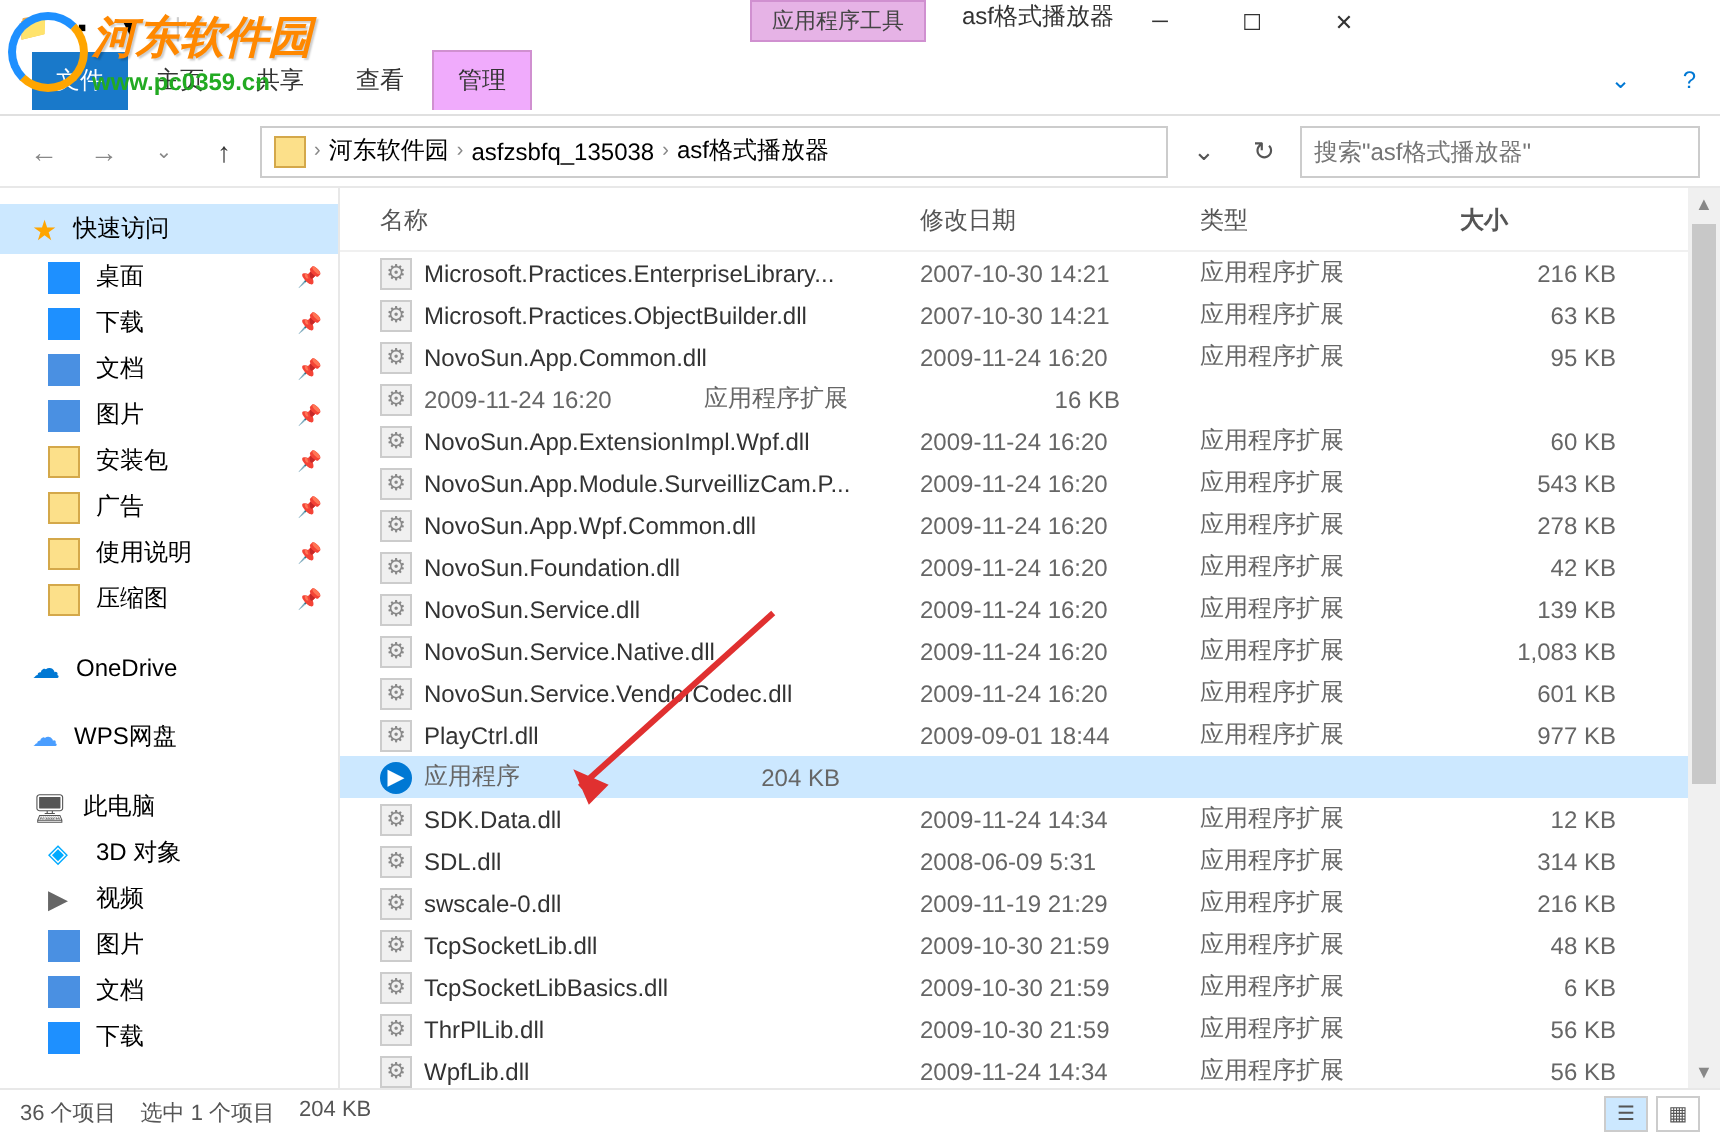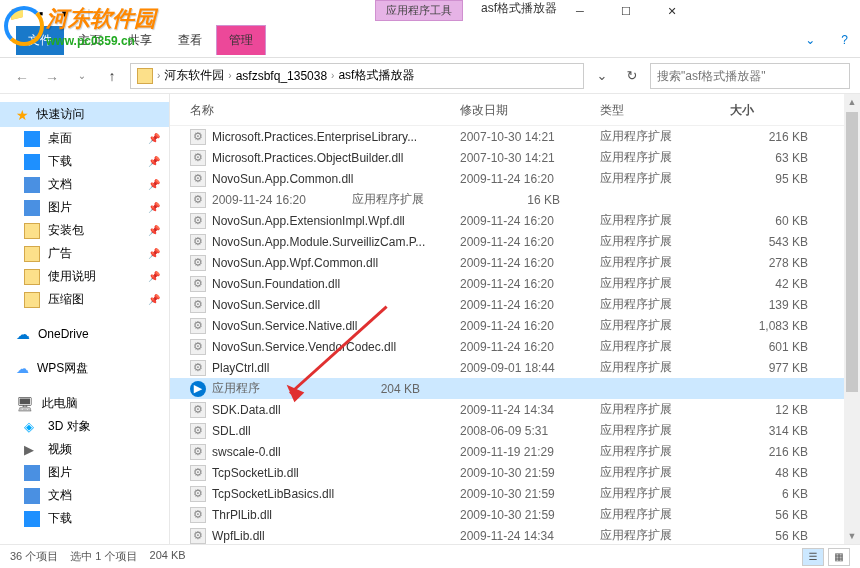--- a/index.html
+++ b/index.html
@@ -8,21 +8,21 @@
 .titlebar { height: 58px; background: #fff; border-bottom: 1px solid #e0e0e0; display: flex; }
 .title-qat { width: 210px; padding: 4px 8px; display: flex; align-items: flex-start; gap: 6px; }
 .qat-icon { width: 18px; height: 18px; display: flex; align-items: center; justify-content: center; font-size: 13px; }
 .title-tabs-area { flex: 1; display: flex; flex-direction: column; }
 .title-row1 { height: 24px; display: flex; justify-content: center; }
 .tool-tab-label { background: #e6b3e6; border: 1px solid #d090d0; padding: 2px 10px; font-size: 11px; color: #444; }
 .win-controls { display: flex; }
 .win-btn { width: 46px; height: 22px; display: flex; align-items: center; justify-content: center; font-size: 11px; color: #333; }
 .title-row2 { height: 34px; display: flex; align-items: center; gap: 2px; padding-left: 2px; }
 .ribbon-tab { padding: 6px 12px; font-size: 12px; color: #333; }
-.ribbon-tab.active { border: 1px solid #d090d0; border-bottom: none; background: #ec4899; }
+.ribbon-tab.active { border: 1px solid #d090d0; border-bottom: none; background: #f0abfc; }
 .title-text { font-size: 12px; padding-left: 8px; color: #333; }
 
 .addressbar { height: 36px; display: flex; align-items: center; padding: 4px 10px; gap: 6px; border-bottom: 1px solid #e8e8e8; }
 .nav-btn { width: 24px; height: 24px; display: flex; align-items: center; justify-content: center; color: #888; font-size: 14px; }
 .nav-btn.active { color: #333; }
 .breadcrumb { flex: 1; border: 1px solid #ccc; height: 26px; display: flex; align-items: center; padding: 0 6px; font-size: 12px; gap: 4px; }
 .crumb-sep { color: #888; font-size: 10px; }
 .bc-icon { width: 16px; height: 16px; background: #fce08a; border: 1px solid #d4a84a; }
 .addr-btn { width: 24px; height: 24px; display: flex; align-items: center; justify-content: center; font-size: 13px; color: #555; }
 .search-box { width: 200px; border: 1px solid #ccc; height: 26px; font-size: 12px; padding: 0 6px; color: #888; }

